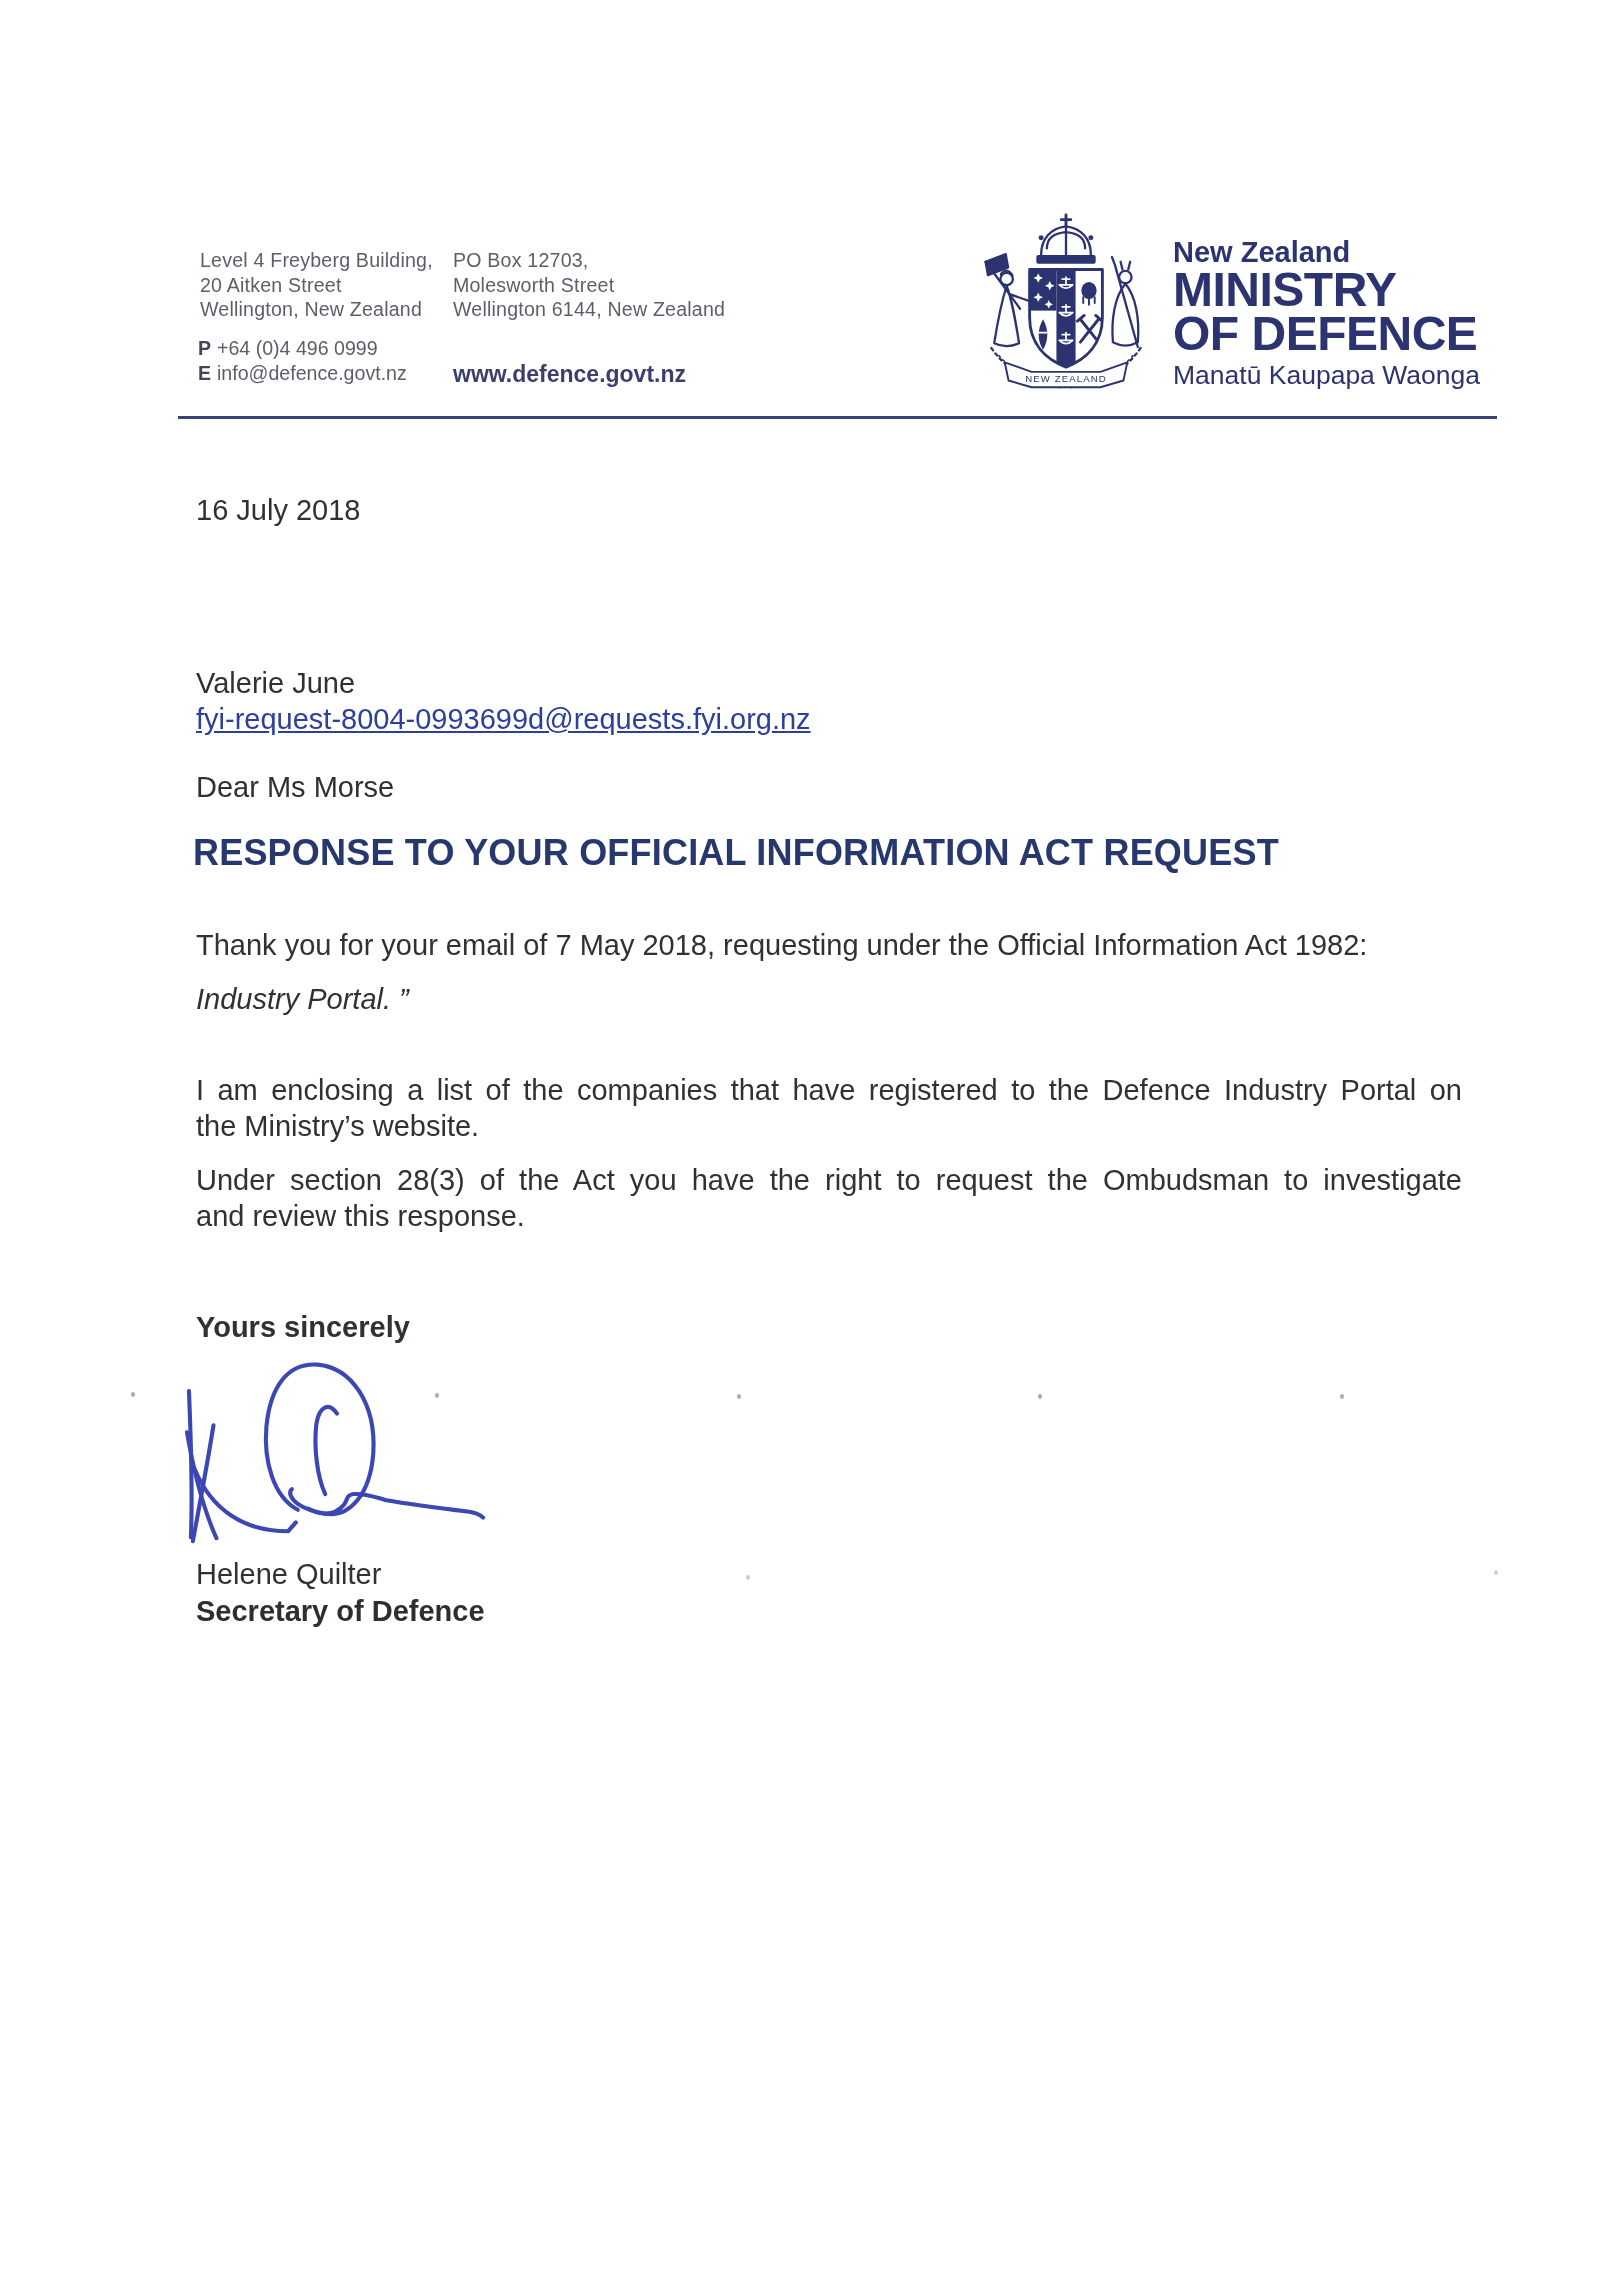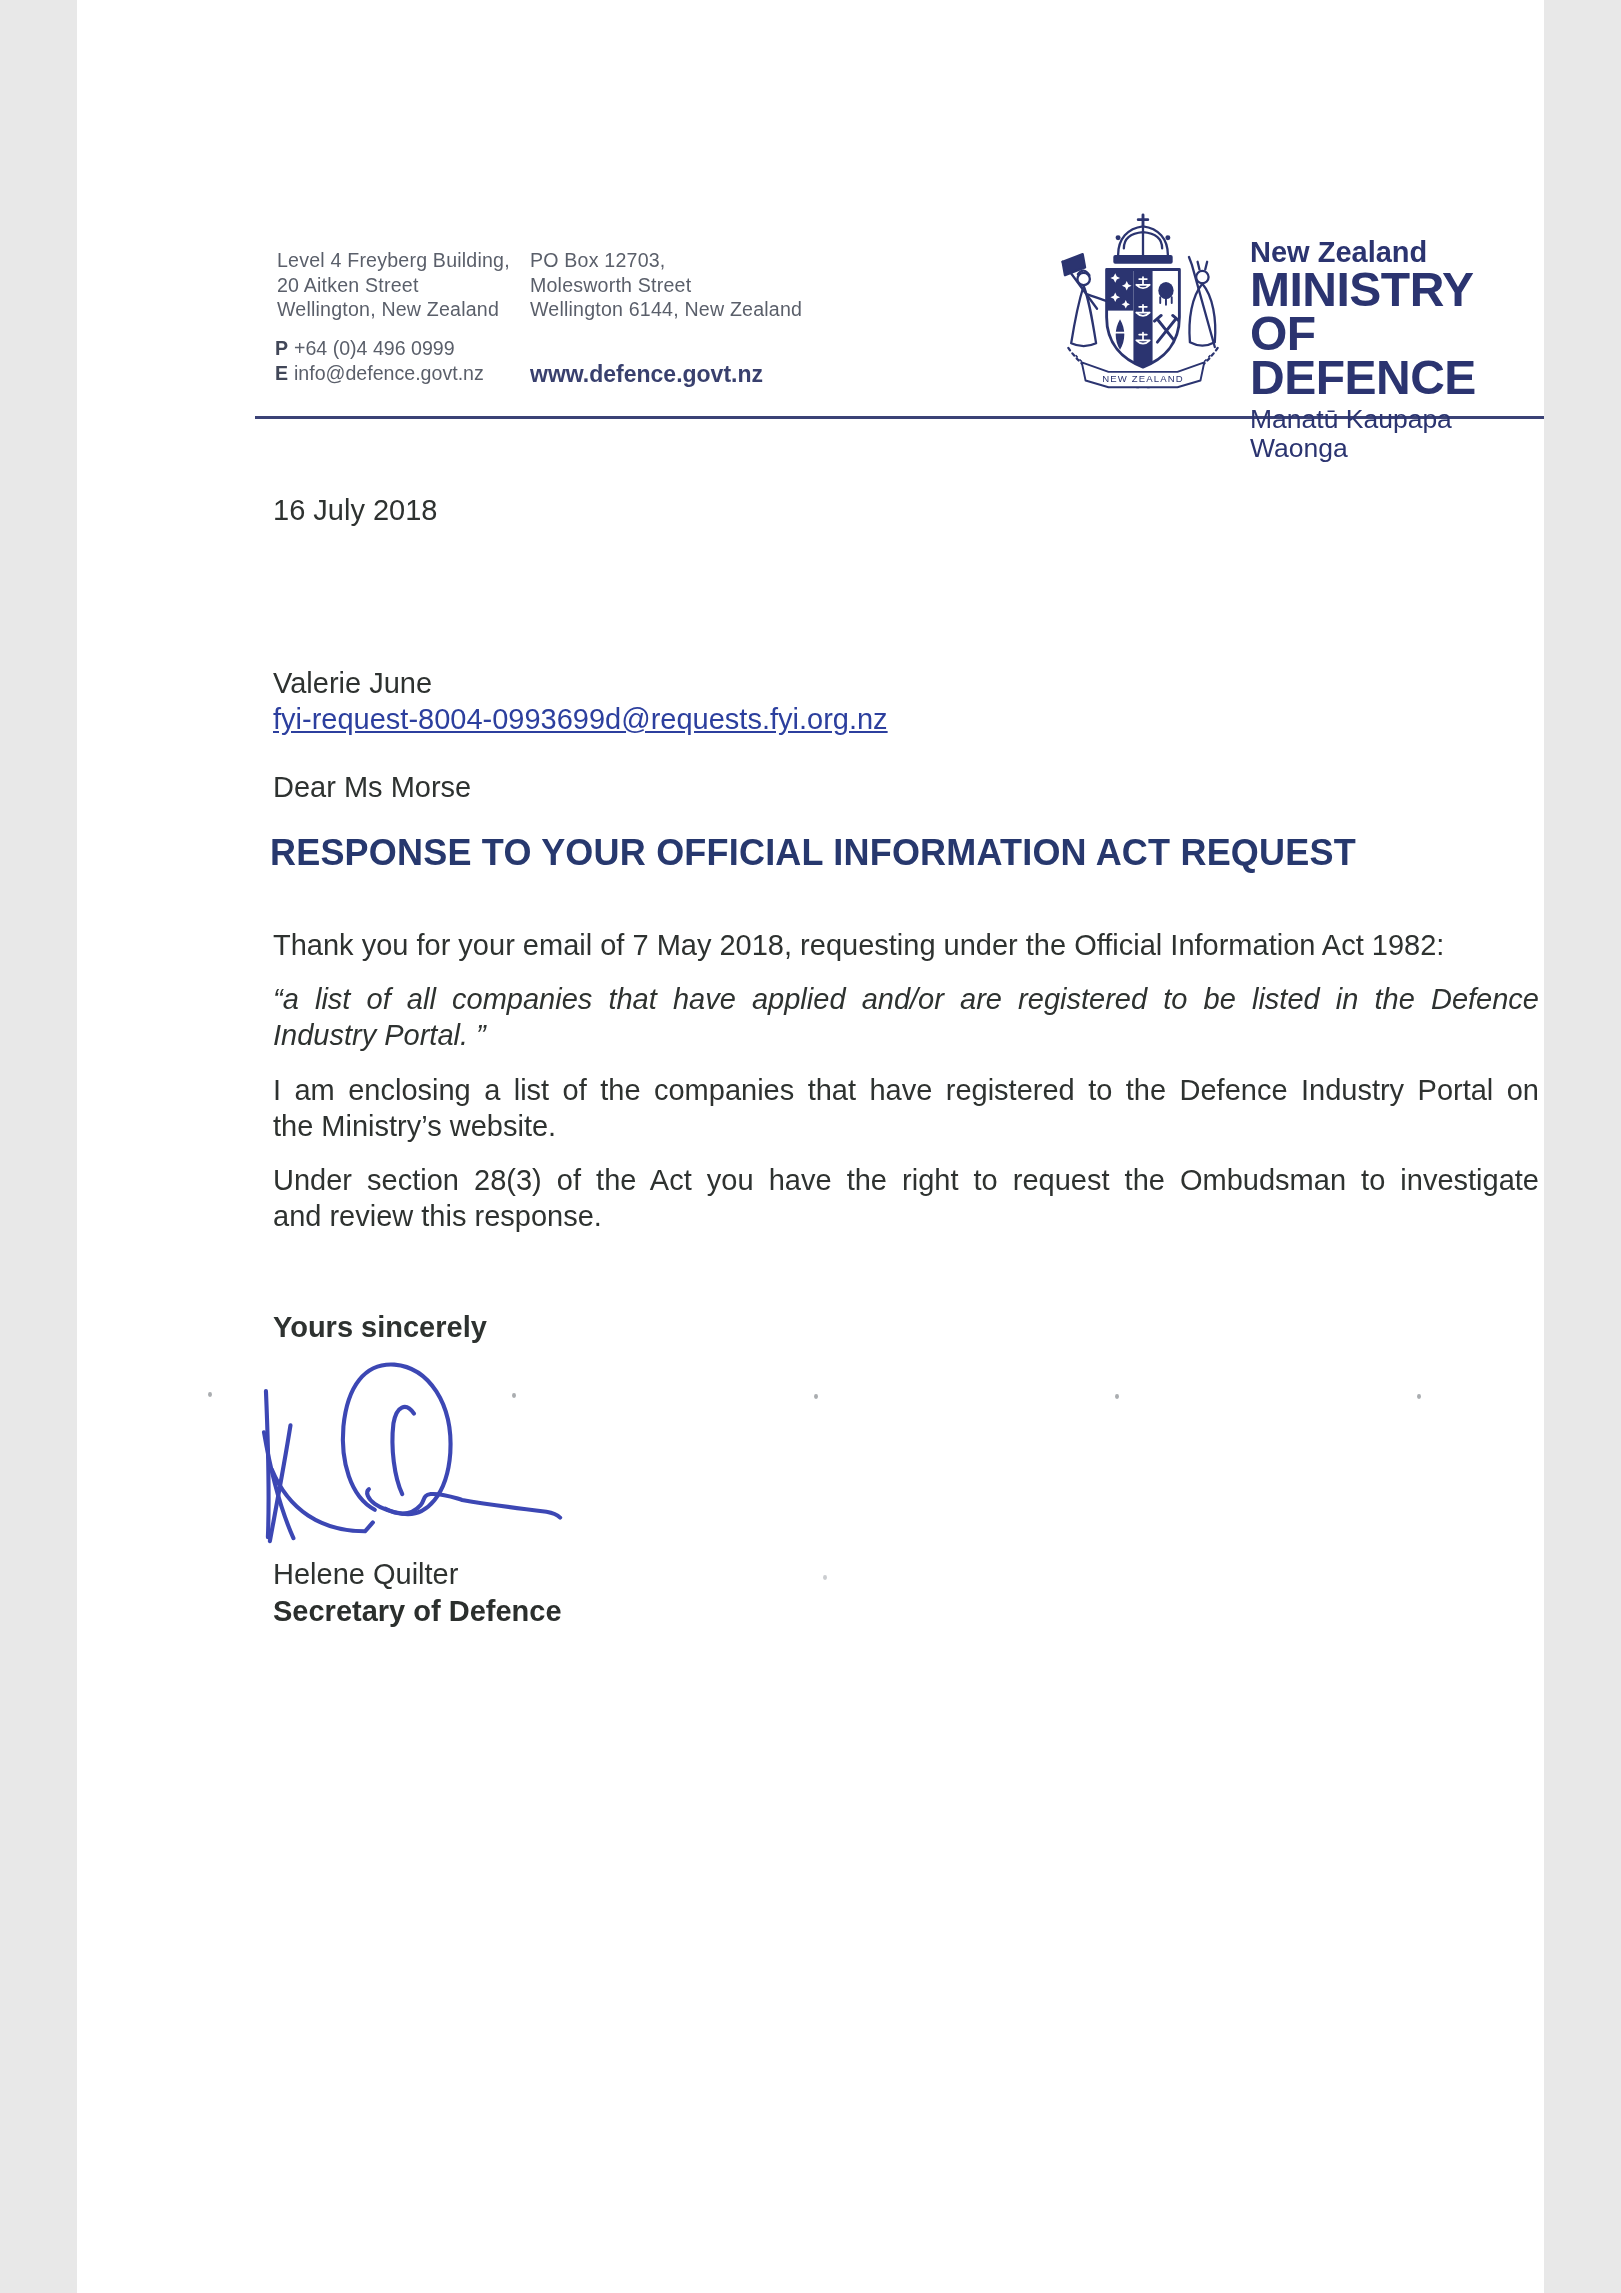--- a/index.html
+++ b/index.html
@@ -1,17 +1,17 @@
 <!DOCTYPE html>
 <html><head>
 <meta charset="utf-8">
 <style>
   html,body { margin:0; padding:0; background:#e8e8e8; }
   .page {
-    position:relative; width:1467px; height:2294px; margin:0 auto;
+    position:relative; width:1621px; height:2294px; margin:0 auto;
     background:#ffffff; overflow:hidden;
     font-family:"Liberation Sans", sans-serif;
     -webkit-font-smoothing:antialiased;
   }
   .abs { position:absolute; }
 
   
   .lh-col { font-size:19.6px; line-height:24.5px; color:#5a5f6a; letter-spacing:0.2px; }
   .lh-street { left:200px; top:248px; }
   .lh-postal { left:453px; top:248px; }
@@ -154,21 +154,20 @@
   <div class="abs body-text recipient-email"><a class="email-link">fyi-request-8004-0993699d@requests.fyi.org.nz</a></div>
 
   <div class="abs body-text salutation">Dear Ms Morse</div>
 
   <div class="abs subject">RESPONSE TO YOUR OFFICIAL INFORMATION ACT REQUEST</div>
 
   <div class="abs body-text para p1">
       <div class="line">Thank you for your email of 7 May 2018, requesting under the Official Information Act 1982:</div>
     </div>
   <div class="abs body-text para quote pquote">
-      <div class="line">“a list of all companies that have applied and/or are registered to be listed in the Defence</div>
       <div class="line">Industry Portal. ”</div>
     </div>
   <div class="abs body-text para p2">
       <div class="line">I am enclosing a list of the companies that have registered to the Defence Industry Portal on</div>
       <div class="line">the Ministry’s website.</div>
     </div>
   <div class="abs body-text para p3">
       <div class="line">Under section 28(3) of the Act you have the right to request the Ombudsman to investigate</div>
       <div class="line">and review this response.</div>
     </div>

